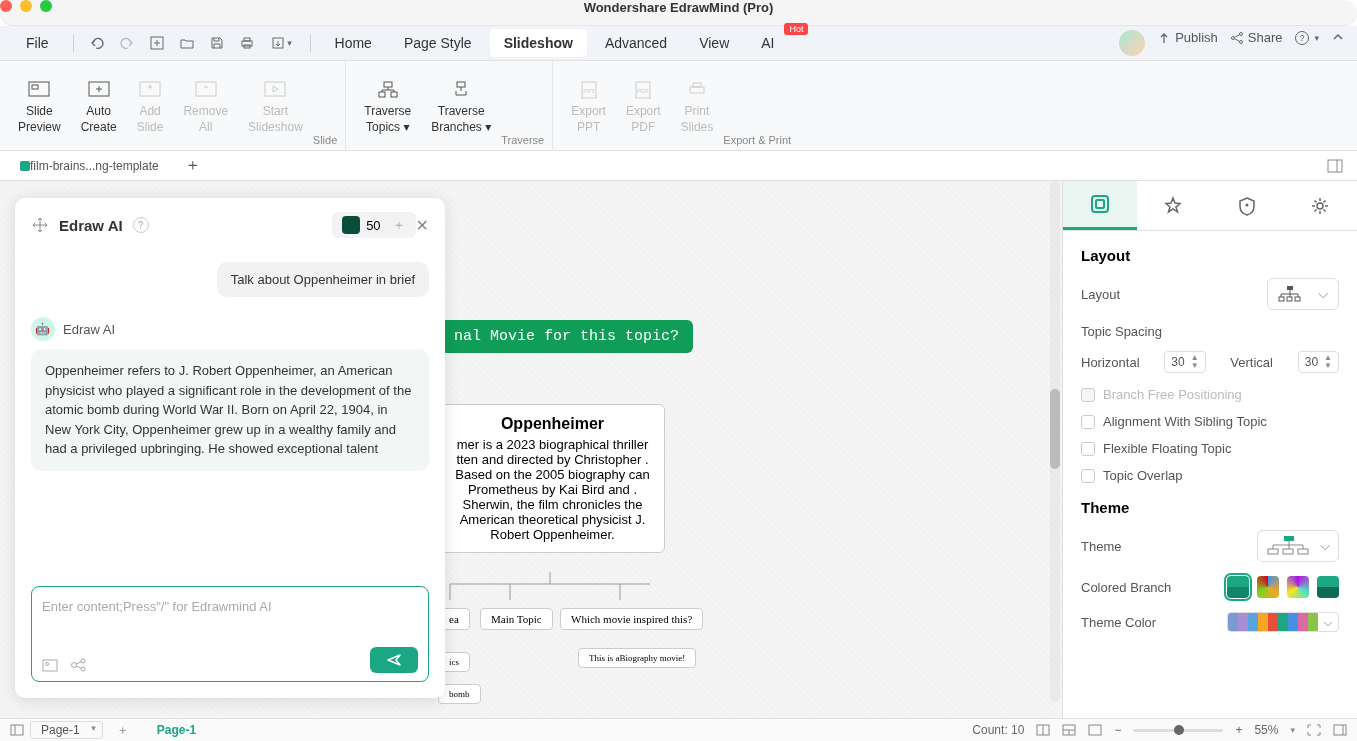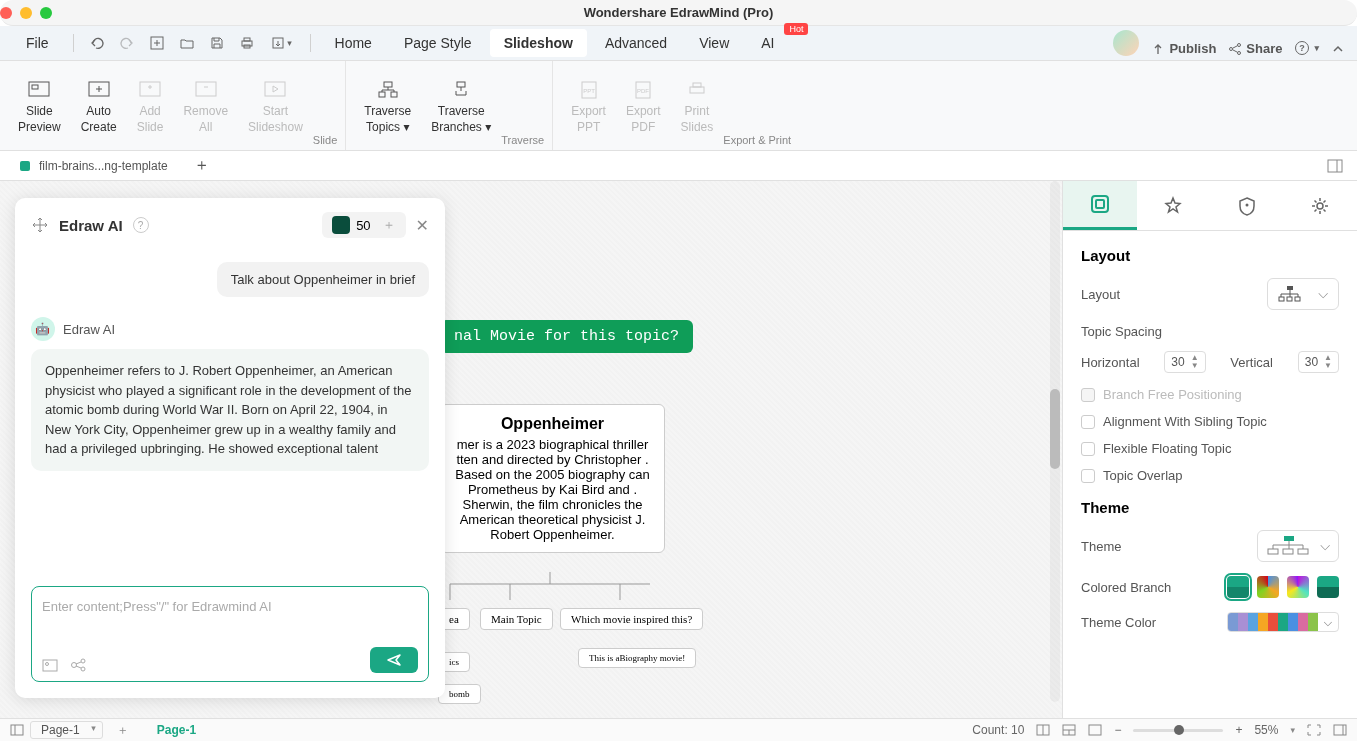--- a/index.html
+++ b/index.html
@@ -1,63 +1,63 @@
 <!DOCTYPE html>
 <html><head>
 <meta charset="utf-8">
 <style>
 * { box-sizing: border-box; margin: 0; padding: 0; font-family: -apple-system, BlinkMacSystemFont, "Segoe UI", sans-serif; }
 body { width: 1357px; height: 741px; background: #fff; overflow: hidden; position: relative; }
 
 
-.titlebar { height: 26px; background: #f5f5f5; display: flex; align-items: center; padding: 0 0; position: relative; border-bottom: 1px solid #e5e5e5; border-radius: 13px; }
+.titlebar { height: 26px; background: #f5f5f5; display: flex; padding: 0 0; position: relative; border-bottom: 1px solid #e5e5e5; border-radius: 13px; }
 .traffic { display: flex; gap: 8px; }
 .tl { width: 12px; height: 12px; border-radius: 50%; }
 .tl.red { background: #ff5f56; } .tl.yellow { background: #ffbd2e; } .tl.green { background: #27c93f; }
 .title { position: absolute; left: 50%; transform: translateX(-50%); font-size: 13px; font-weight: 600; color: #333; }
 
 
 .menubar { height: 35px; background: #f0f4f8; display: flex; align-items: center; padding: 0 12px; border-bottom: 1px solid #e0e0e0; }
 .menu-left { display: flex; align-items: center; gap: 4px; }
 .menu-item { padding: 6px 14px; font-size: 14px; color: #333; border-radius: 4px; cursor: pointer; }
 .menu-item.active { background: #fff; font-weight: 600; }
 .menu-icon { width: 26px; height: 26px; display: flex; align-items: center; justify-content: center; cursor: pointer; color: #555; }
 .menu-sep { width: 1px; height: 18px; background: #d0d0d0; margin: 0 6px; }
-.menu-right { margin-left: auto; display: flex; align-items: flex-end; gap: 12px; font-weight: bold; }
+.menu-right { margin-left: auto; display: flex; align-items: flex-start; gap: 12px; }
 .avatar { width: 26px; height: 26px; border-radius: 50%; background: linear-gradient(135deg, #a8e6cf, #ffd3b6); }
 .mr-btn { display: flex; align-items: center; gap: 4px; font-size: 13px; color: #555; cursor: pointer; }
 .ai-badge { position: relative; }
 .hot { position: absolute; top: -6px; right: -20px; background: #ff4444; color: #fff; font-size: 9px; padding: 1px 5px; border-radius: 3px; }
 
 
 .ribbon { height: 90px; background: #f8f9fa; display: flex; border-bottom: 1px solid #e0e0e0; }
 .r-group { display: flex; flex-direction: row; align-items: center; padding: 4px 8px 2px; border-right: 1px solid #e5e5e5; }
 .r-row { display: flex; gap: 0; }
 .r-btn { display: flex; flex-direction: column; align-items: center; padding: 2px 10px; cursor: pointer; font-size: 12px; color: #333; text-align: center; line-height: 1.3; }
 .r-btn.disabled { color: #bbb; }
 .r-icon { width: 24px; height: 24px; margin-bottom: 2px; display: flex; align-items: center; justify-content: center; }
 .r-group-label { font-size: 11px; color: #888; margin-top: auto; padding-bottom: 2px; }
 
 
 .tabs { height: 30px; background: #fff; display: flex; align-items: center; border-bottom: 1px solid #e0e0e0; padding: 0 4px; }
-.tab { display: flex; align-items: center; gap: 9px; padding: 0 16px; height: 100%; font-size: 12px; color: #555; cursor: pointer; }
+.tab { display: flex; align-items: center; gap: 0; padding: 0 16px; height: 100%; font-size: 12px; color: #555; cursor: pointer; }
 .tab-dot { width: 10px; height: 10px; background: #1ba784; border-radius: 2px; }
 .tab-close-dot { width: 8px; height: 8px; border-radius: 50%; background: #888; }
 .add-tab { padding: 0 10px; cursor: pointer; color: #555; }
 .tabs-right { margin-left: auto; padding-right: 10px; cursor: pointer; }
 
 
 .canvas { position: absolute; top: 181px; left: 0; right: 295px; bottom: 23px; background: #f5f5f5; background-image: repeating-linear-gradient(45deg, rgba(0,0,0,0.01) 0 2px, transparent 2px 4px); overflow: hidden; }
 
 
 .ai-panel { position: absolute; top: 198px; left: 15px; width: 430px; height: 500px; background: #fff; border-radius: 10px; box-shadow: 0 2px 16px rgba(0,0,0,0.12); display: flex; flex-direction: column; }
 .ai-head { display: flex; align-items: center; padding: 14px 16px; gap: 10px; }
 .ai-title { font-size: 15px; font-weight: 600; color: #333; }
 .ai-q { width: 16px; height: 16px; border: 1px solid #ccc; border-radius: 50%; display: flex; align-items: center; justify-content: center; font-size: 10px; color: #aaa; }
-.ai-head-right { margin-left: auto; display: flex; align-items: center; gap: 10px; }
+.ai-head-right { margin-left: auto; display: flex; align-items: center; }
 .credits { display: flex; align-items: center; gap: 6px; background: #f3f3f3; border-radius: 6px; padding: 4px 10px; font-size: 13px; }
 .credit-icon { width: 18px; height: 18px; background: #0a4d3c; border-radius: 4px; }
 .close-x { cursor: pointer; color: #888; font-size: 16px; }
 .ai-body { flex: 1; padding: 10px 16px; overflow-y: auto; }
 .user-msg { float: right; background: #f2f2f2; border-radius: 10px; padding: 10px 14px; font-size: 13px; color: #333; margin-bottom: 20px; clear: both; }
 .bot-row { clear: both; display: flex; align-items: center; gap: 8px; margin: 10px 0 8px; }
 .bot-ava { width: 24px; height: 24px; border-radius: 50%; background: #d0f5ea; display: flex; align-items: center; justify-content: center; font-size: 12px; }
 .bot-name { font-size: 13px; color: #555; }
 .bot-msg { background: #f2f6f4; border-radius: 10px; padding: 12px 14px; font-size: 13px; color: #333; line-height: 1.5; clear: both; }
 .ai-input-wrap { padding: 12px 16px 16px; }

